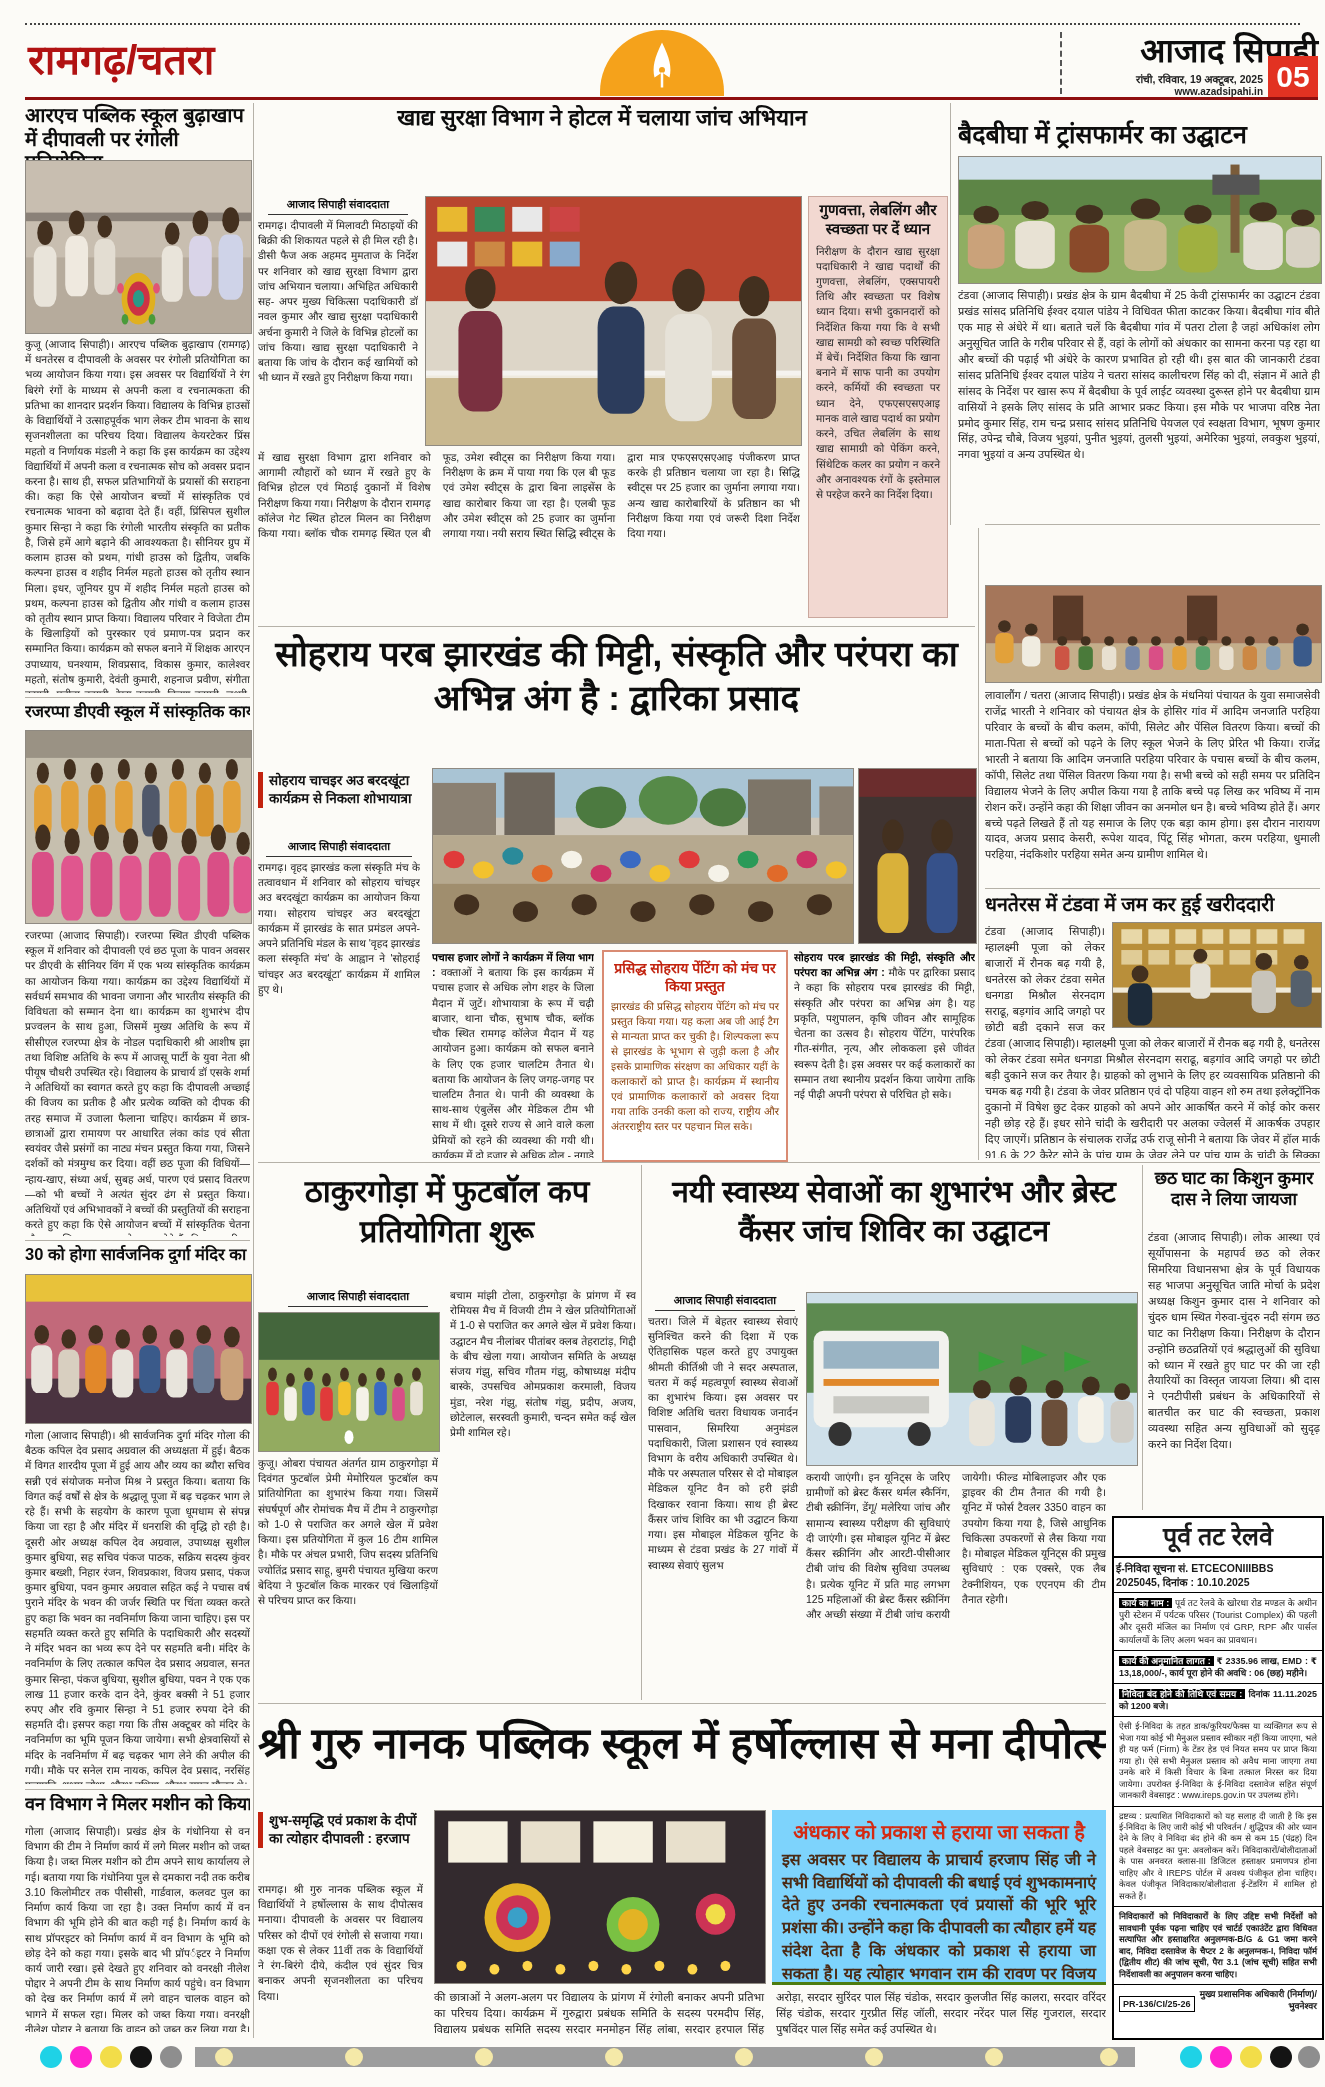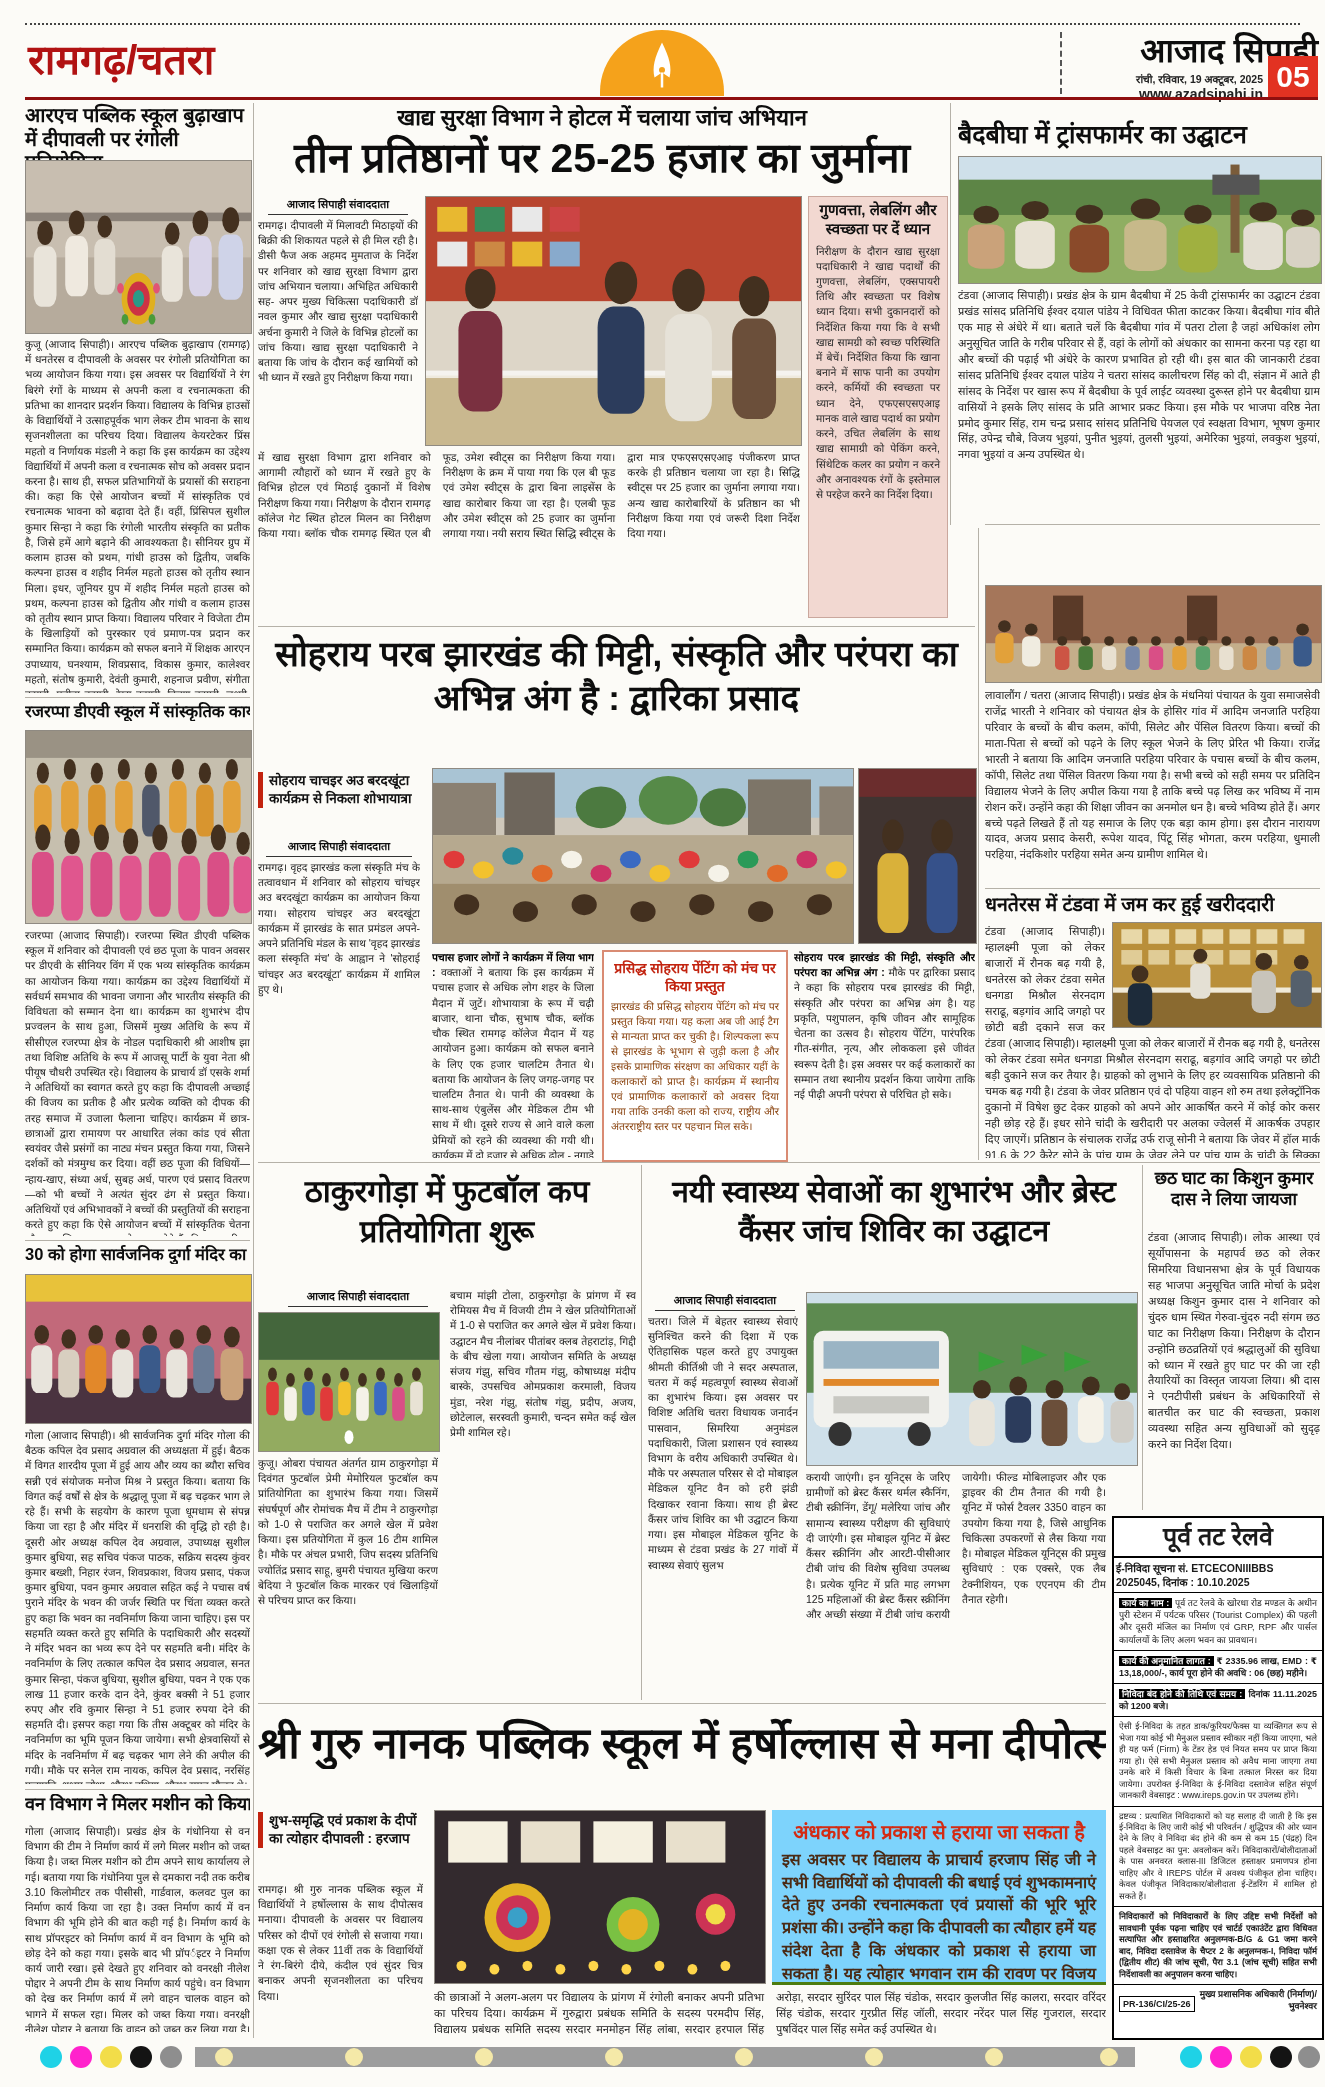--- a/index.html
+++ b/index.html
@@ -58,21 +58,21 @@
   <div class="abs" style="left:600px;top:30px;width:124px;height:66px;background:#f5a21b;border-radius:62px 62px 0 0;">
     <svg viewBox="0 0 40 40" style="position:absolute;left:37px;top:8px;width:50px;height:54px;">
       <path d="M20 2 C14 14 12 22 14 30 L20 26 L26 30 C28 22 26 14 20 2 Z" fill="#fff"></path>
       <circle cx="20" cy="24" r="2.4" fill="#f5a21b"></circle>
       <path d="M20 26 L20 38" stroke="#fff" stroke-width="2"></path>
     </svg>
   </div>
   <div class="abs" style="left:1060px;top:32px;height:62px;border-left:2px dashed #555;"></div>
   <div class="abs hl" style="left:1078px;top:32px;width:240px;font-size:33px;text-align:right;right:auto;">आजाद सिपाही</div>
   <div class="abs" style="left:1078px;top:72px;width:185px;font-size:10.5px;font-weight:700;text-align:right;color:#222;">रांची, रविवार, 19 अक्टूबर, 2025</div>
-  <div class="abs" style="left:1078px;top:86px;width:185px;font-size:14px;font-weight:700;text-align:right;color:#222;">www.azadsipahi.in</div>
+  <div class="abs" style="left:1078px;top:86px;width:185px;font-size:10px;font-weight:700;text-align:right;color:#222;">www.azadsipahi.in</div>
   <div class="abs" style="left:1268px;top:56px;width:50px;height:42px;background:#e23222;color:#fff;font-size:30px;font-weight:800;text-align:center;line-height:42px;">05</div>
   <div class="abs" style="left:25px;top:97px;width:1293px;height:3px;background:#8f0f0f;"></div>
 
   <div class="vline" style="left:253px;top:103px;height:1935px;"></div>
   <div class="vline" style="left:950px;top:103px;height:422px;"></div>
   <div class="vline" style="left:978px;top:528px;height:632px;"></div>
   <div class="vline" style="left:641px;top:1165px;height:535px;"></div>
   <div class="vline" style="left:1142px;top:1165px;height:345px;"></div>
   <div class="hline" style="left:25px;top:697px;width:225px;"></div>
   <div class="hline" style="left:25px;top:1240px;width:225px;"></div>
@@ -146,21 +146,20 @@
       <use href="#sym-person" x="146" y="22" width="24" height="70" style="color:#6a7c96"></use>
         <use href="#sym-person" x="170" y="26" width="26" height="68" style="color:#caa27a"></use>
     </svg>
   </div>
   <div class="abs body-txt" style="left:25px;top:1428px;width:225px;height:356px;">गोला (आजाद सिपाही)। श्री सार्वजनिक दुर्गा मंदिर गोला की बैठक कपिल देव प्रसाद अग्रवाल की अध्यक्षता में हुई। बैठक में विगत शारदीय पूजा में हुई आय और व्यय का ब्यौरा सचिव सन्नी एवं संयोजक मनोज मिश्र ने प्रस्तुत किया। बताया कि विगत कई वर्षों से क्षेत्र के श्रद्धालू पूजा में बढ़ चढ़कर भाग ले रहे हैं। सभी के सहयोग के कारण पूजा धूमधाम से संपन्न किया जा रहा है और मंदिर में धनराशि की वृद्धि हो रही है। दूसरी ओर अध्यक्ष कपिल देव अग्रवाल, उपाध्यक्ष सुशील कुमार बुधिया, सह सचिव पंकज पाठक, सक्रिय सदस्य कुंवर कुमार बख्शी, निहार रंजन, शिवप्रकाश, विजय प्रसाद, पंकज कुमार बुधिया, पवन कुमार अग्रवाल सहित कई ने पचास वर्ष पुराने मंदिर के भवन की जर्जर स्थिति पर चिंता व्यक्त करते हुए कहा कि भवन का नवनिर्माण किया जाना चाहिए। इस पर सहमति व्यक्त करते हुए समिति के पदाधिकारी और सदस्यों ने मंदिर भवन का भव्य रूप देने पर सहमति बनी। मंदिर के नवनिर्माण के लिए तत्काल कपिल देव प्रसाद अग्रवाल, सनत कुमार सिन्हा, पंकज बुधिया, सुशील बुधिया, पवन ने एक एक लाख 11 हजार करके दान देने, कुंवर बक्सी ने 51 हजार रुपए और रवि कुमार सिन्हा ने 51 हजार रुपया देने की सहमति दी। इसपर कहा गया कि तीस अक्टूबर को मंदिर के नवनिर्माण का भूमि पूजन किया जायेगा। सभी क्षेत्रवासियों से मंदिर के नवनिर्माण में बढ़ चढ़कर भाग लेने की अपील की गयी। मौके पर सनेल राम नायक, कपिल देव प्रसाद, नरसिंह प्रजापति, शुभम लोधा, शौरभ बुधिया, शौरभ सुमन मौजूद थे।</div>
 
   <div class="abs hl nowrap" style="left:25px;top:1794px;width:225px;font-size:18px;">वन विभाग ने मिलर मशीन को किया जब्त</div>
   <div class="abs body-txt" style="left:25px;top:1824px;width:225px;height:208px;">गोला (आजाद सिपाही)। प्रखंड क्षेत्र के गंधोनिया से वन विभाग की टीम ने निर्माण कार्य में लगे मिलर मशीन को जब्त किया है। जब्त मिलर मशीन को टीम अपने साथ कार्यालय ले गई। बताया गया कि गंधोनिया पुल से दमकारा नदी तक करीब 3.10 किलोमीटर तक पीसीसी, गार्डवाल, कलवट पुल का निर्माण कार्य किया जा रहा है। उक्त निर्माण कार्य में वन विभाग की भूमि होने की बात कही गई है। निर्माण कार्य के साथ प्रॉपरइटर को निर्माण कार्य में वन विभाग के भूमि को छोड़ देने को कहा गया। इसके बाद भी प्रॉपर्इटर ने निर्माण कार्य जारी रखा। इसे देखते हुए शनिवार को वनरक्षी नीलेश पोद्दार ने अपनी टीम के साथ निर्माण कार्य पहुंचे। वन विभाग को देख कर निर्माण कार्य में लगे वाहन चालक वाहन को भागने में सफल रहा। मिलर को जब्त किया गया। वनरक्षी नीलेश पोद्दार ने बताया कि वाहन को जब्त कर लिया गया है। आगे की करवाई की जा रही है।</div>
 
   <div class="abs hl center" style="left:258px;top:105px;width:688px;font-size:22px;">खाद्य सुरक्षा विभाग ने होटल में चलाया जांच अभियान</div>
-  <div class="abs hl center" style="left:258px;top:134px;width:688px;font-size:41px;">तीन प्रतिष्ठानों पर 25-25 हजार का जुर्माना</div>
   <div class="abs byline" style="left:268px;top:196px;width:140px;">आजाद सिपाही संवाददाता</div>
   <div class="abs body-txt" style="left:258px;top:218px;width:160px;height:226px;">रामगढ़। दीपावली में मिलावटी मिठाइयों की बिक्री की शिकायत पहले से ही मिल रही है। डीसी फैज अक अहमद मुमताज के निर्देश पर शनिवार को खाद्य सुरक्षा विभाग द्वारा जांच अभियान चलाया। अभिहित अधिकारी सह- अपर मुख्य चिकित्सा पदाधिकारी डॉ नवल कुमार और खाद्य सुरक्षा पदाधिकारी अर्चना कुमारी ने जिले के विभिन्न होटलों का जांच किया। खाद्य सुरक्षा पदाधिकारी ने बताया कि जांच के दौरान कई खामियों को भी ध्यान में रखते हुए निरीक्षण किया गया।</div>
   <div class="ph" style="left:425px;top:196px;width:375px;height:248px;">
     <svg viewBox="0 0 200 100" preserveAspectRatio="none">
       <rect width="200" height="100" fill="#ddd6c8"></rect>
         <rect width="200" height="42" fill="#b8452f"></rect>
       <rect x="6" y="4" width="16" height="10" fill="#e8b830"></rect>
         <rect x="26" y="4" width="16" height="10" fill="#3a8a5a"></rect>
         <rect x="46" y="4" width="16" height="10" fill="#e8e8e8"></rect>
         <rect x="66" y="4" width="16" height="10" fill="#cc4444"></rect>

